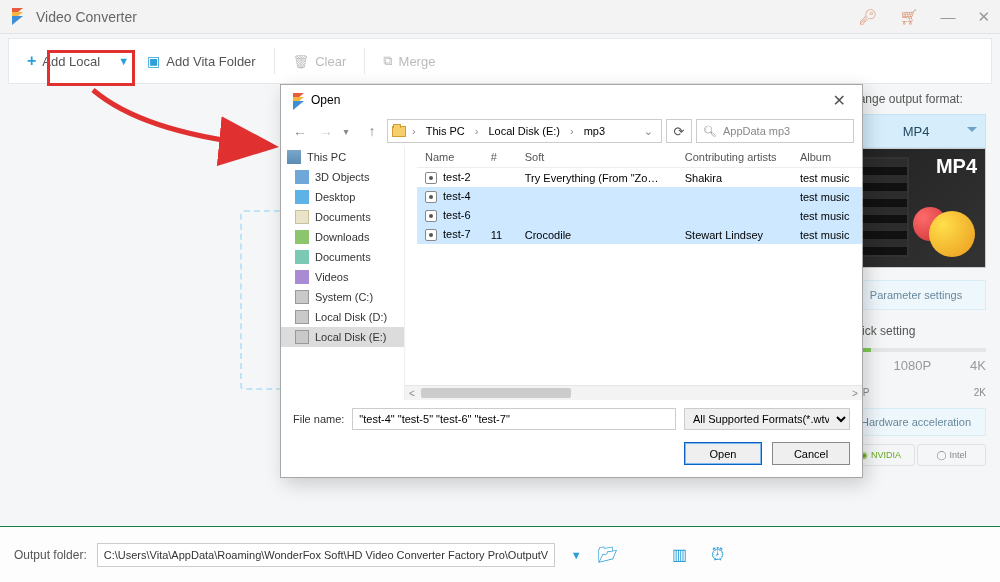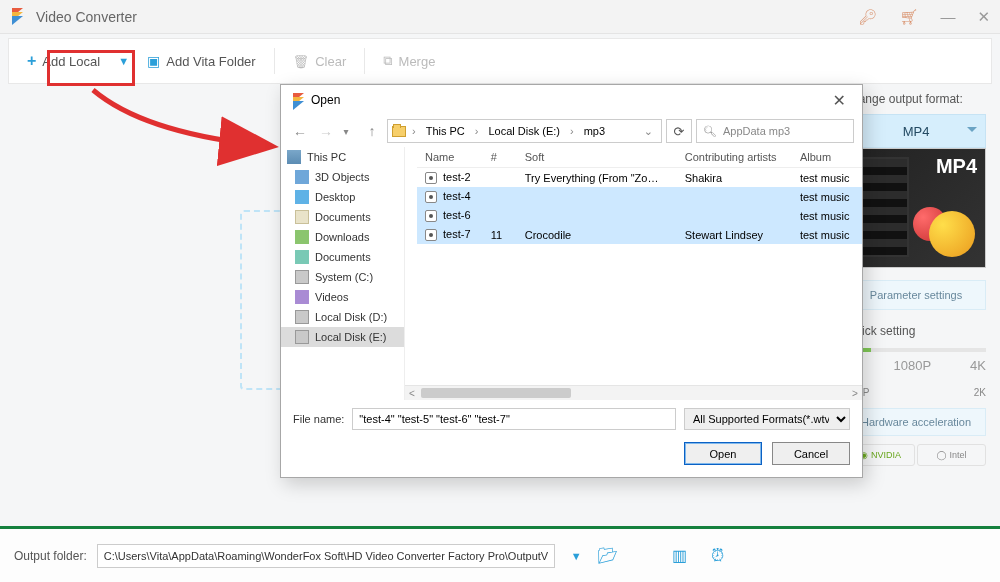--- a/index.html
+++ b/index.html
@@ -41,21 +41,21 @@
 .rp-scale { margin-top: 10px; height: 4px; background: #e5e5e5; position: relative; }
 .rp-scale::before { content: ""; position: absolute; left: 0; top: 0; width: 18%; height: 100%; background: #7fc756; }
 .rp-ticks { display: flex; justify-content: space-between; font-size: 13px; color: #999; margin-top: 6px; }
 .rp-sizes { display: flex; justify-content: space-between; font-size: 10px; color: #888; margin-top: 14px; }
 .rp-hw { margin-top: 10px; height: 28px; background: #eef7fc; display: flex; align-items: center; justify-content: center; font-size: 11px; color: #68889c; border: 1px solid #d9ecf6; }
 .rp-chips { display: flex; gap: 2px; margin-top: 8px; }
 .rp-chip { flex: 1; height: 22px; border: 1px solid #e1e1e1; border-radius: 3px; font-size: 9px; display: flex; align-items: center; justify-content: center; gap: 3px; color: #888; }
 .rp-chip.nv { color: #6aa81f; }
 
 
-.footer { position: absolute; left: 0; bottom: 0; width: 100%; height: 56px; background: #fdfdfd; border-top: 3px solid #15803d; display: flex; align-items: center; padding: 0 14px; gap: 10px; }
+.footer { position: absolute; left: 0; bottom: 0; width: 100%; height: 56px; background: #fdfdfd; border-top: 1px solid #15803d; display: flex; align-items: center; padding: 0 14px; gap: 10px; }
 .footer .lbl { font-size: 12px; color: #555; }
 .footer input.path { flex: 0 0 458px; height: 24px; border: 1px solid #ccc; padding: 0 6px; font-size: 11px; color: #333; }
 .footer .chev { color: #2b9fd9; font-size: 11px; padding: 0 6px; }
 .footer .ficon { color: #2b9fd9; font-size: 16px; cursor: pointer; }
 .footer .run { width: 168px; height: 40px; background: #a3d8f4; color: #fff; font-size: 21px; font-style: italic; font-weight: bold; display: flex; align-items: center; justify-content: center; margin-left: auto; }
 .footer .clock { color: #2b9fd9; font-size: 17px; margin-left: 14px; }
 
 
 .arrow { position: absolute; left: 85px; top: 86px; z-index: 2; pointer-events: none; }
 
@@ -253,26 +253,26 @@
         </div>
       <div class="dlg-tree-item">
           <span class="ico ic-dl"></span>
           <span>Downloads</span>
         </div>
       <div class="dlg-tree-item">
           <span class="ico ic-pic"></span>
           <span>Documents</span>
         </div>
       <div class="dlg-tree-item">
+          <span class="ico ic-vid"></span>
+          <span>Videos</span>
+        </div>
+      <div class="dlg-tree-item">
           <span class="ico ic-drv"></span>
           <span>System (C:)</span>
-        </div>
-      <div class="dlg-tree-item">
-          <span class="ico ic-vid"></span>
-          <span>Videos</span>
         </div>
       <div class="dlg-tree-item">
           <span class="ico ic-drv"></span>
           <span>Local Disk (D:)</span>
         </div>
       <div class="dlg-tree-item sel">
           <span class="ico ic-drv"></span>
           <span>Local Disk (E:)</span>
         </div>
       <div class="dlg-tree-item"></div>

